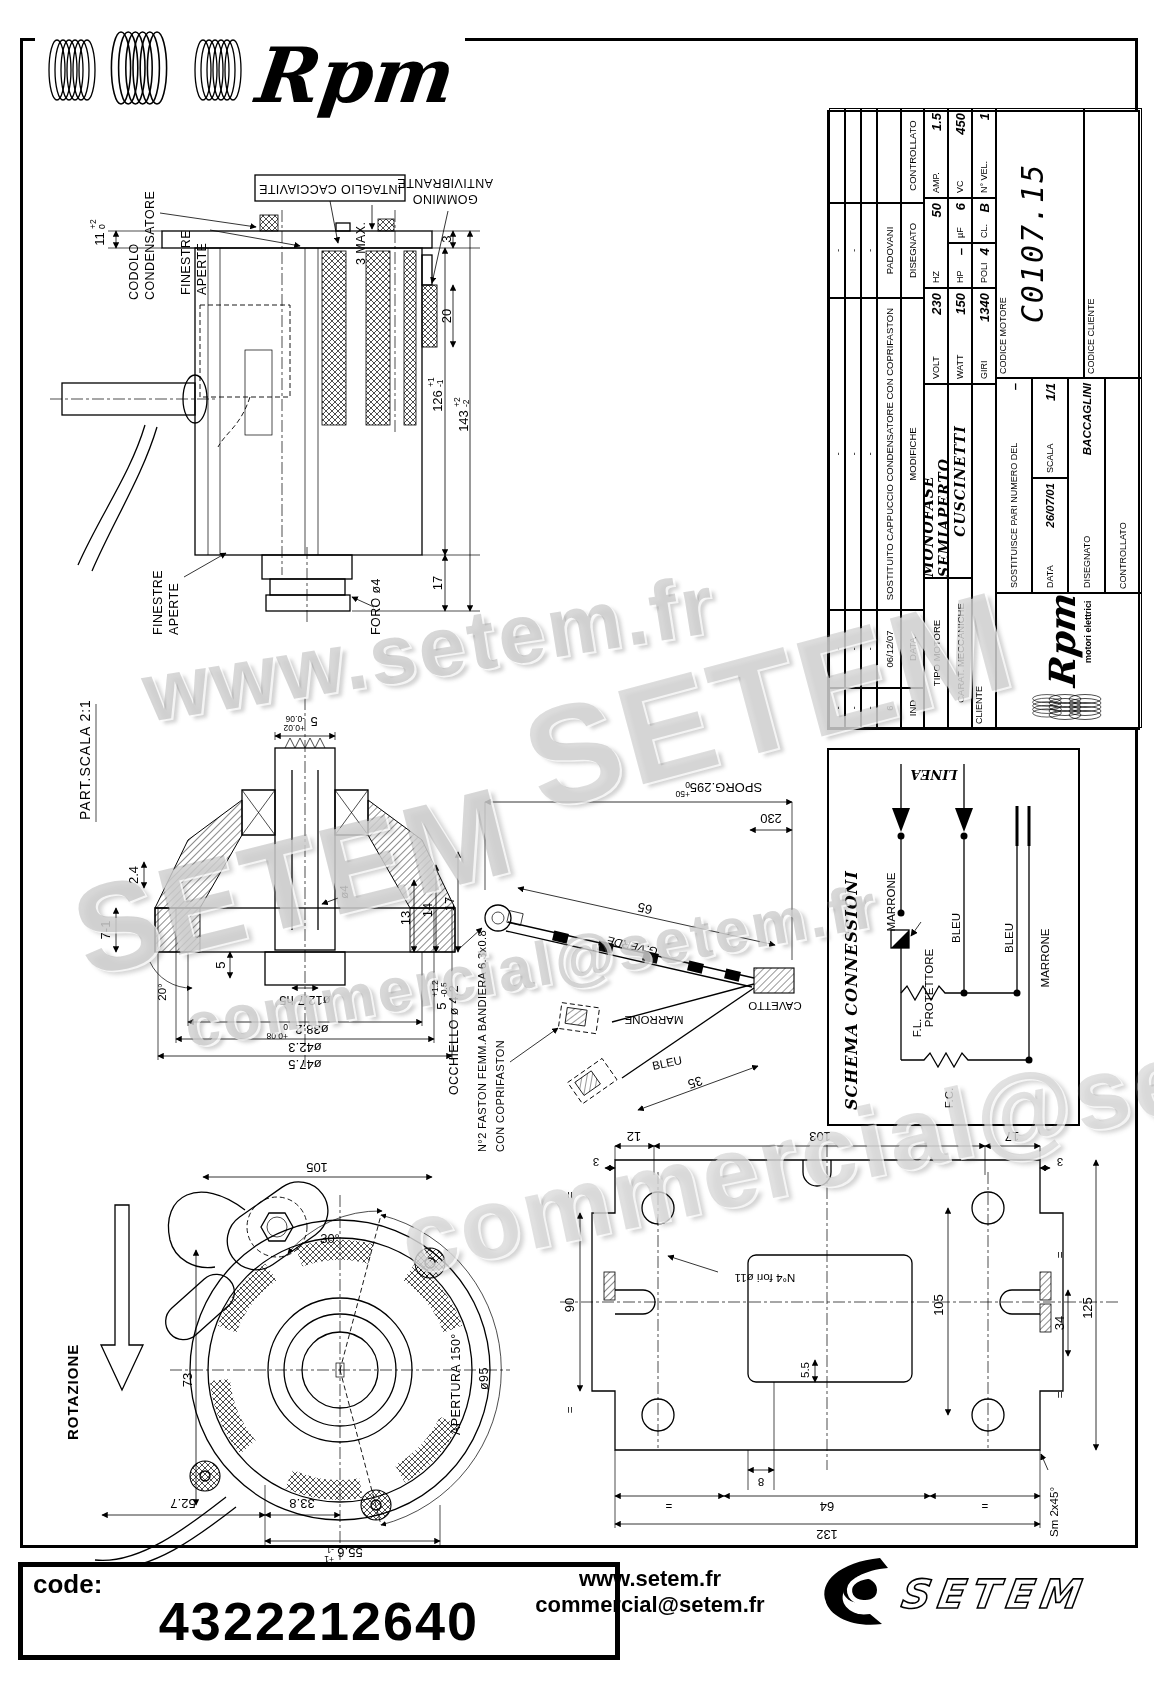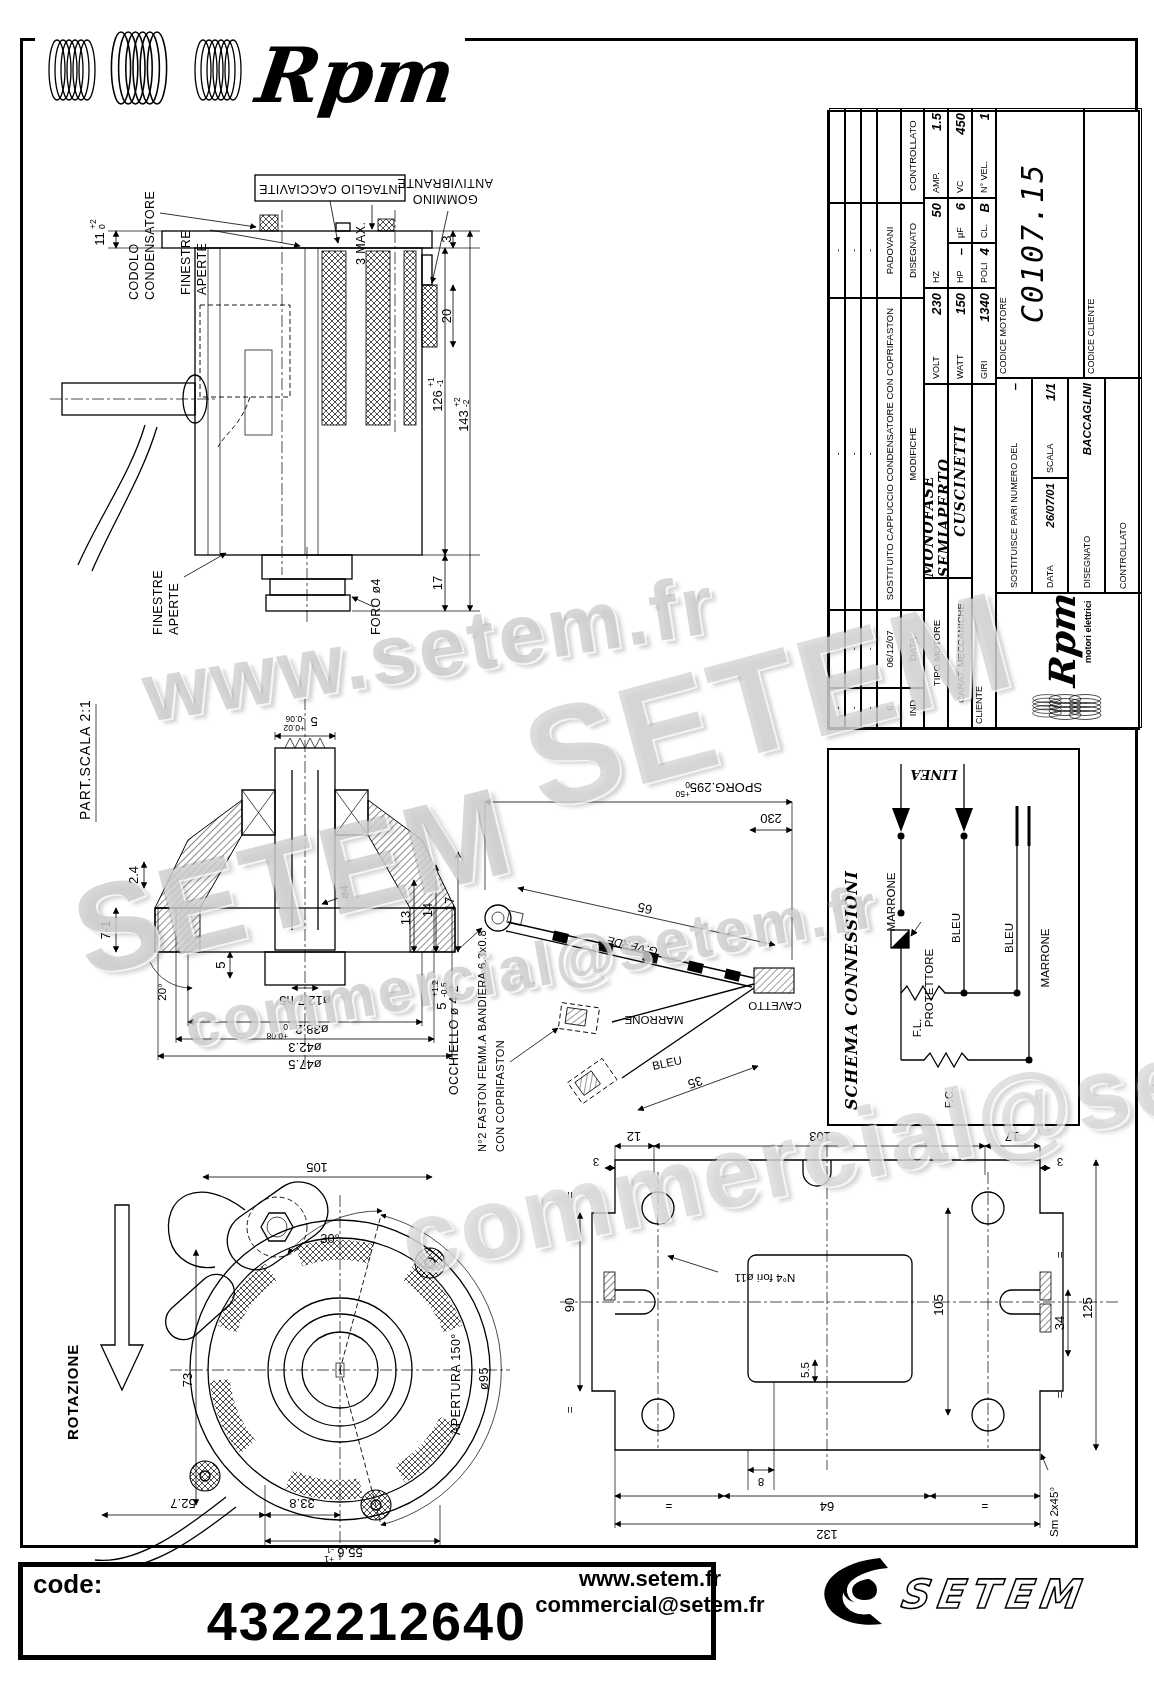--- a/index.html
+++ b/index.html
@@ -31,21 +31,21 @@
   .dm{stroke:#000;stroke-width:0.8;fill:none;}
   .cl{stroke:#000;stroke-width:0.7;fill:none;stroke-dasharray:12 3 3 3;}
   .dash{stroke:#000;stroke-width:0.9;fill:none;stroke-dasharray:5 3;}
   .dt{font-size:13px;text-anchor:middle;}
   .dts{font-size:11.5px;text-anchor:middle;}
   .tol{font-size:8.5px;text-anchor:start;}
   .lab{font-size:12.5px;letter-spacing:0.4px;}
   .labm{font-size:12.5px;text-anchor:middle;letter-spacing:0.4px;}
   .schserif{font:bold italic 16px "DejaVu Serif",serif;letter-spacing:1px;}
   
-  .codebox{position:absolute;left:18px;top:1562px;width:698px;height:98px;border:5px solid #000;box-sizing:border-box;z-index:3;background:#fff;}
+  .codebox{position:absolute;left:18px;top:1562px;width:602px;height:98px;border:5px solid #000;box-sizing:border-box;z-index:3;background:#fff;}
   .codebox .cl1{font:bold 26px "Liberation Sans",sans-serif;padding:2px 0 0 10px;}
   .codebox .cv{font:bold 54px "Liberation Sans",sans-serif;text-align:center;letter-spacing:2px;margin-top:-10px;}
   .finfo{position:absolute;left:490px;top:1566px;width:320px;text-align:center;z-index:3;}
   .finfo .w{font:bold 22px "Liberation Sans",sans-serif;}
   .faddr{position:absolute;left:460px;top:1630px;width:690px;font:19px "Liberation Sans",sans-serif;z-index:3;white-space:nowrap;}
 </style>
 </head>
 <body>
 
 <div class="page">

